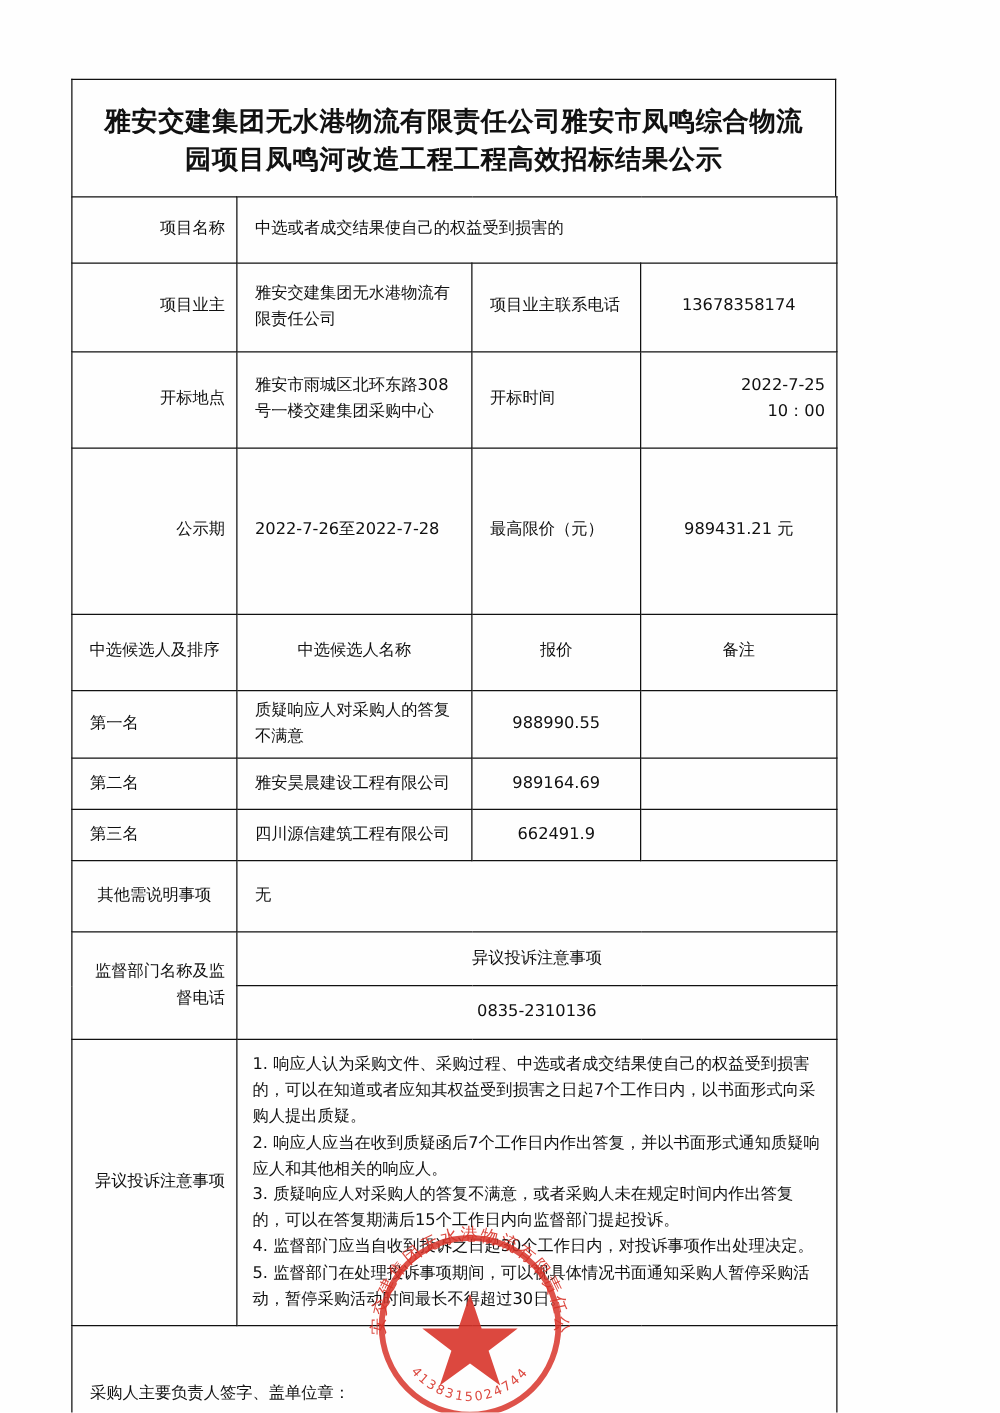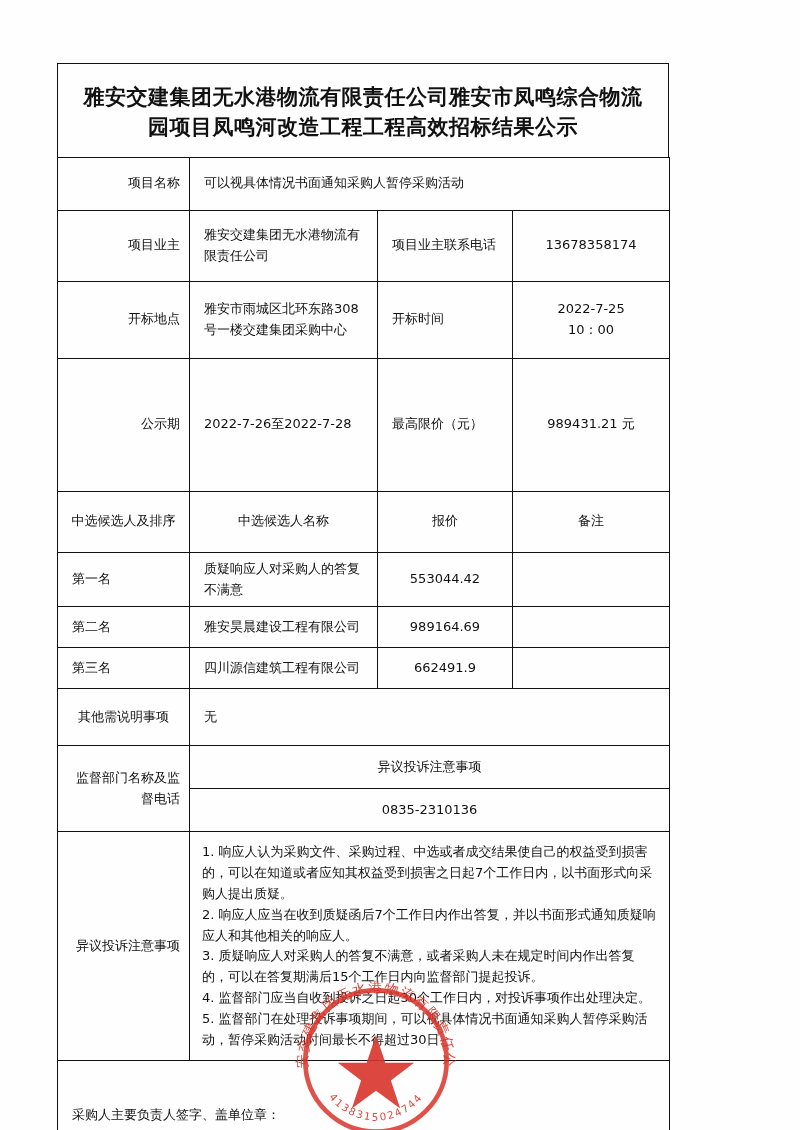--- a/index.html
+++ b/index.html
@@ -73,42 +73,42 @@
   .sign-row td { height: 96px; }
   .nowrap-title { white-space: pre-line; }
   .stamp {
     position: absolute;
     left: 283px;
     top: 968px;
     width: 186px;
     height: 186px;
     pointer-events: none;
   }
-  .two-line { white-space: pre-line; }
+  .two-line { white-space: pre-line; text-align: right; }
 </style>
 </head>
 <body>
 
 <div class="page">
   <div class="doc">
 
     <div class="title nowrap-title">雅安交建集团无水港物流有限责任公司雅安市凤鸣综合物流园项目凤鸣河改造工程工程高效招标结果公示</div>
 
     <table class="main">
       <colgroup>
         <col style="width:132px">
         <col style="width:188px">
         <col style="width:135px">
         <col style="width:157px">
       </colgroup>
 
       <tbody>
           <tr class="tall-a">
         <td class="lbl">项目名称</td>
-        <td class="val" colspan="3">可以视具体情况书面通知采购人暂停采购活动</td>
+        <td class="val" colspan="3">中选或者成交结果使自己的权益受到损害的</td>
       </tr>
 
       <tr class="tall-b">
         <td class="lbl">项目业主</td>
         <td class="val">雅安交建集团无水港物流有限责任公司</td>
         <td class="val">项目业主联系电话</td>
         <td class="ctr">13678358174</td>
       </tr>
 
       <tr class="tall-c">
@@ -129,21 +129,21 @@
       <tr class="cand-head">
         <td class="ctr">中选候选人及排序</td>
         <td class="ctr">中选候选人名称</td>
         <td class="ctr">报价</td>
         <td class="ctr">备注</td>
       </tr>
 
       <tr class="cand-row">
         <td class="val">第一名</td>
         <td class="val">质疑响应人对采购人的答复不满意</td>
-        <td class="ctr">553044.42</td>
+        <td class="ctr">988990.55</td>
         <td class="ctr"></td>
       </tr>
       <tr class="cand-row">
         <td class="val">第二名</td>
         <td class="val">雅安昊晨建设工程有限公司</td>
         <td class="ctr">989164.69</td>
         <td class="ctr"></td>
       </tr>
       <tr class="cand-row">
         <td class="val">第三名</td>

